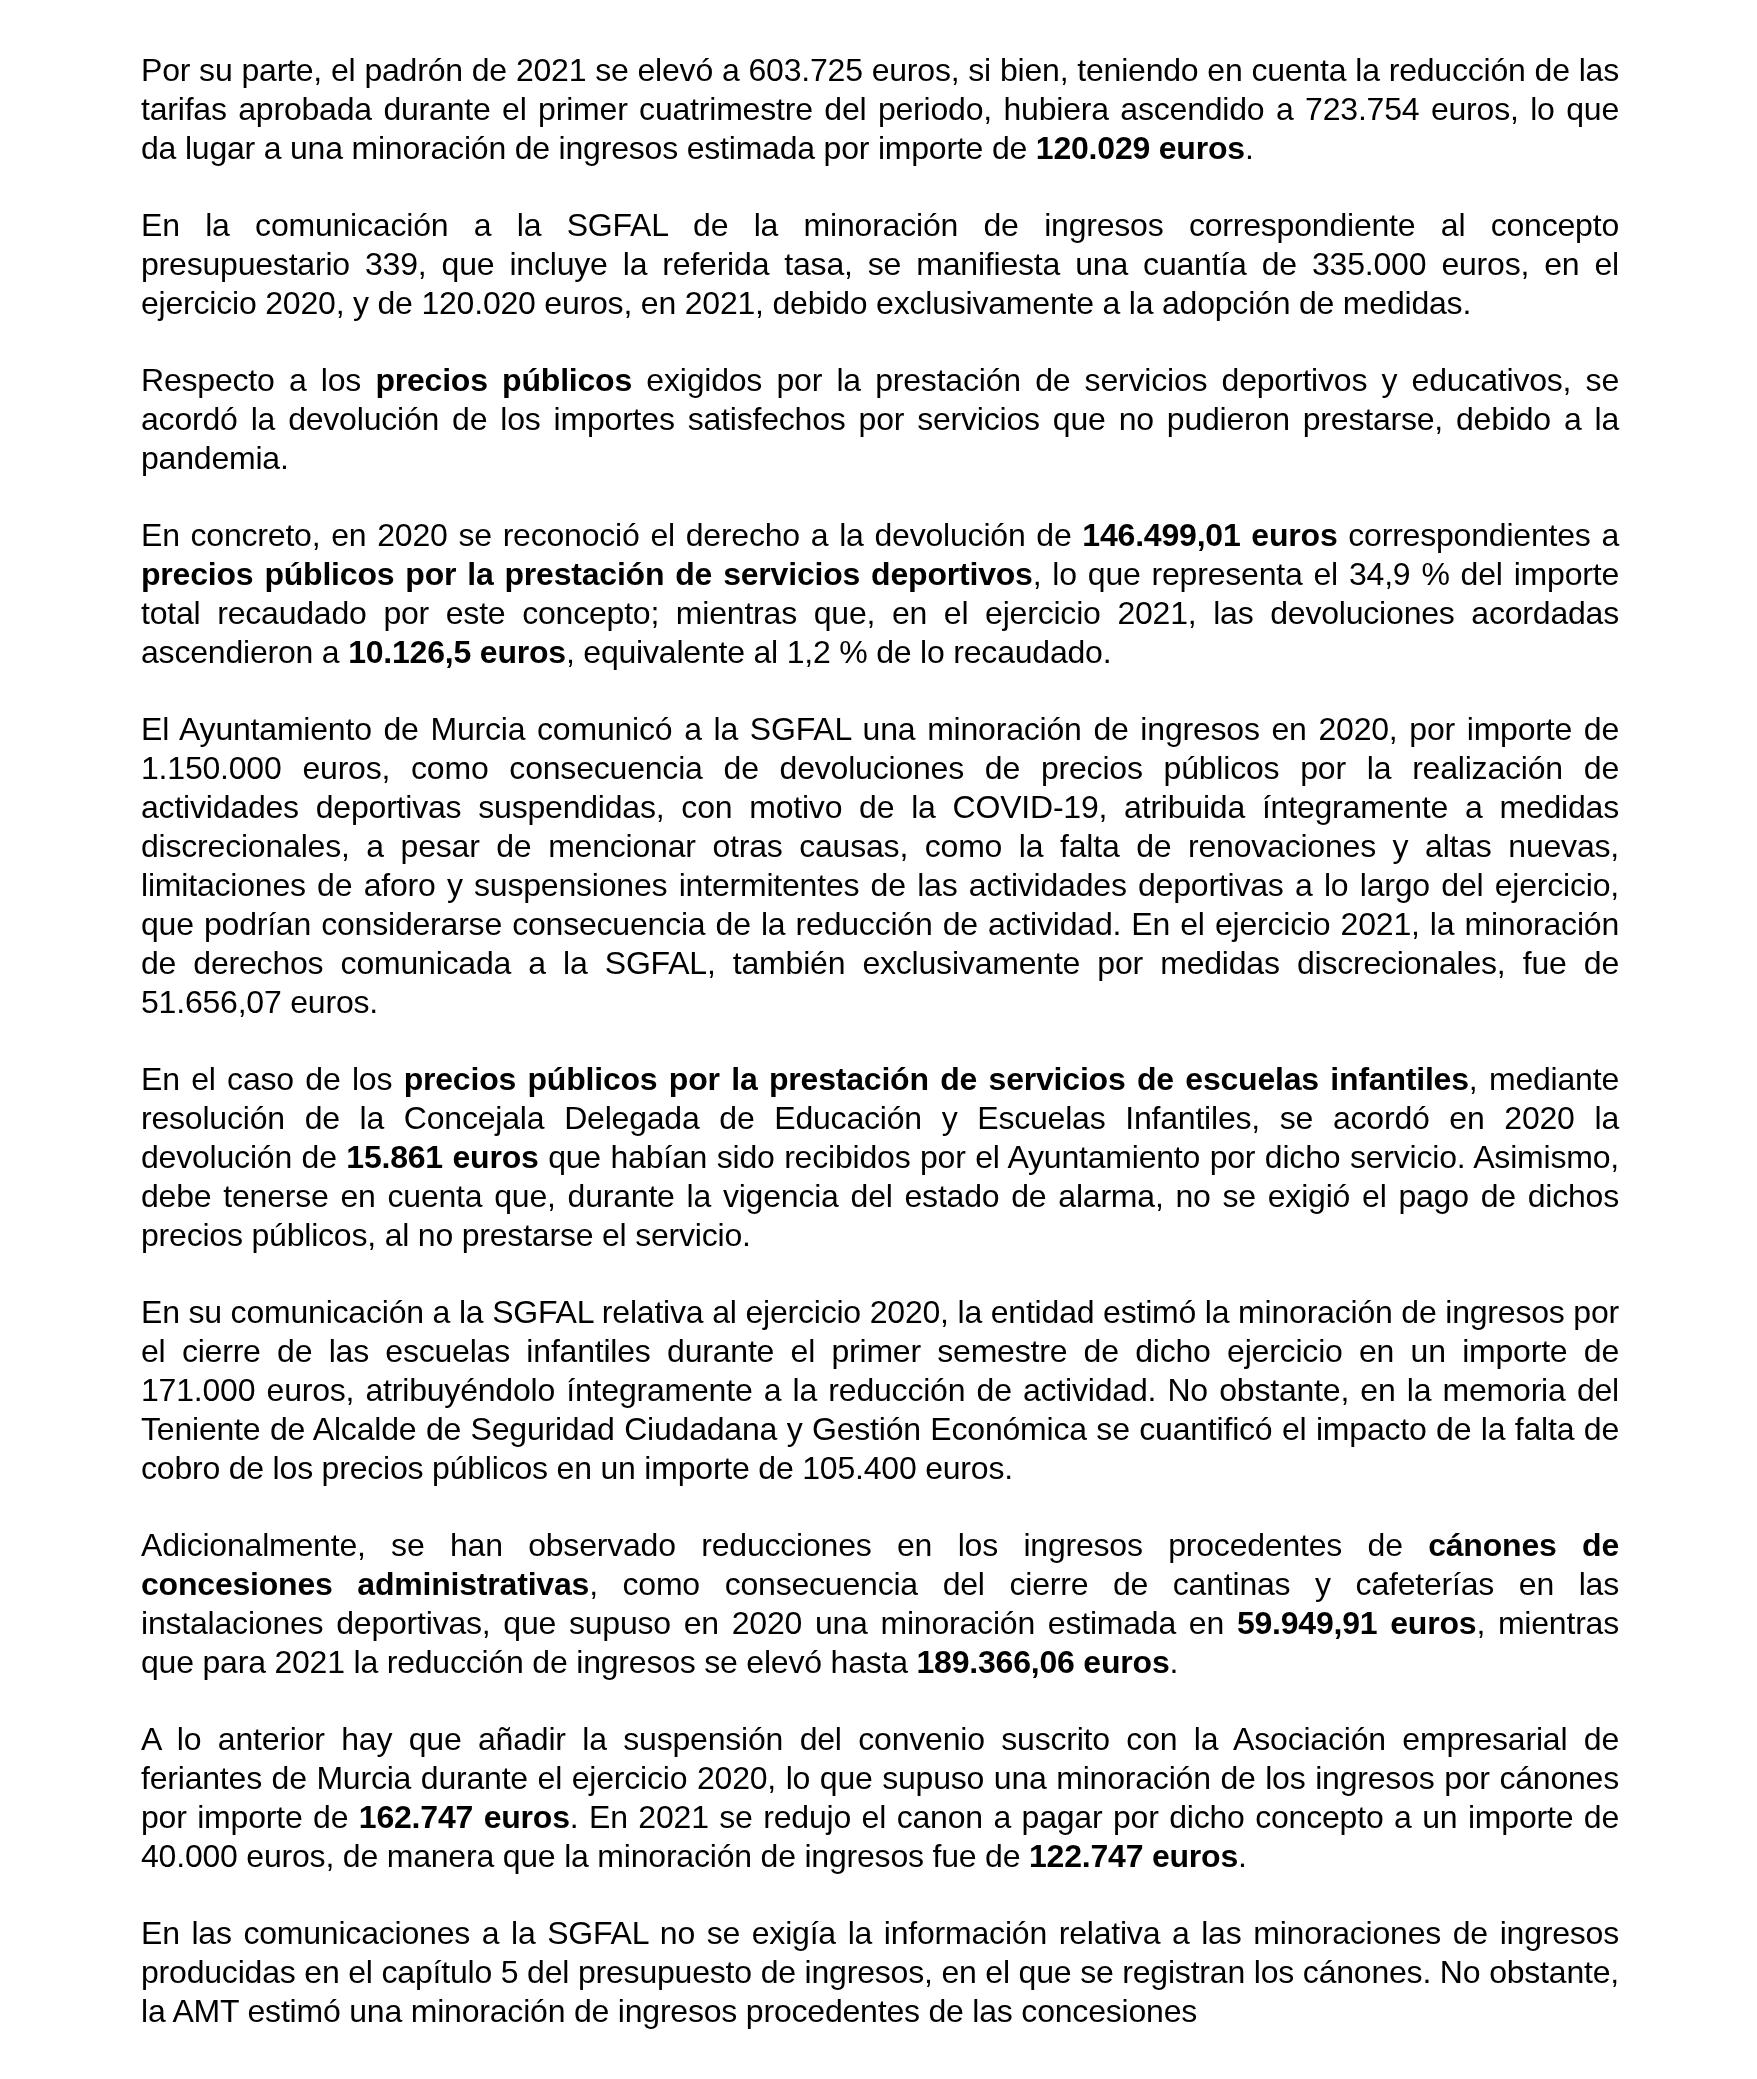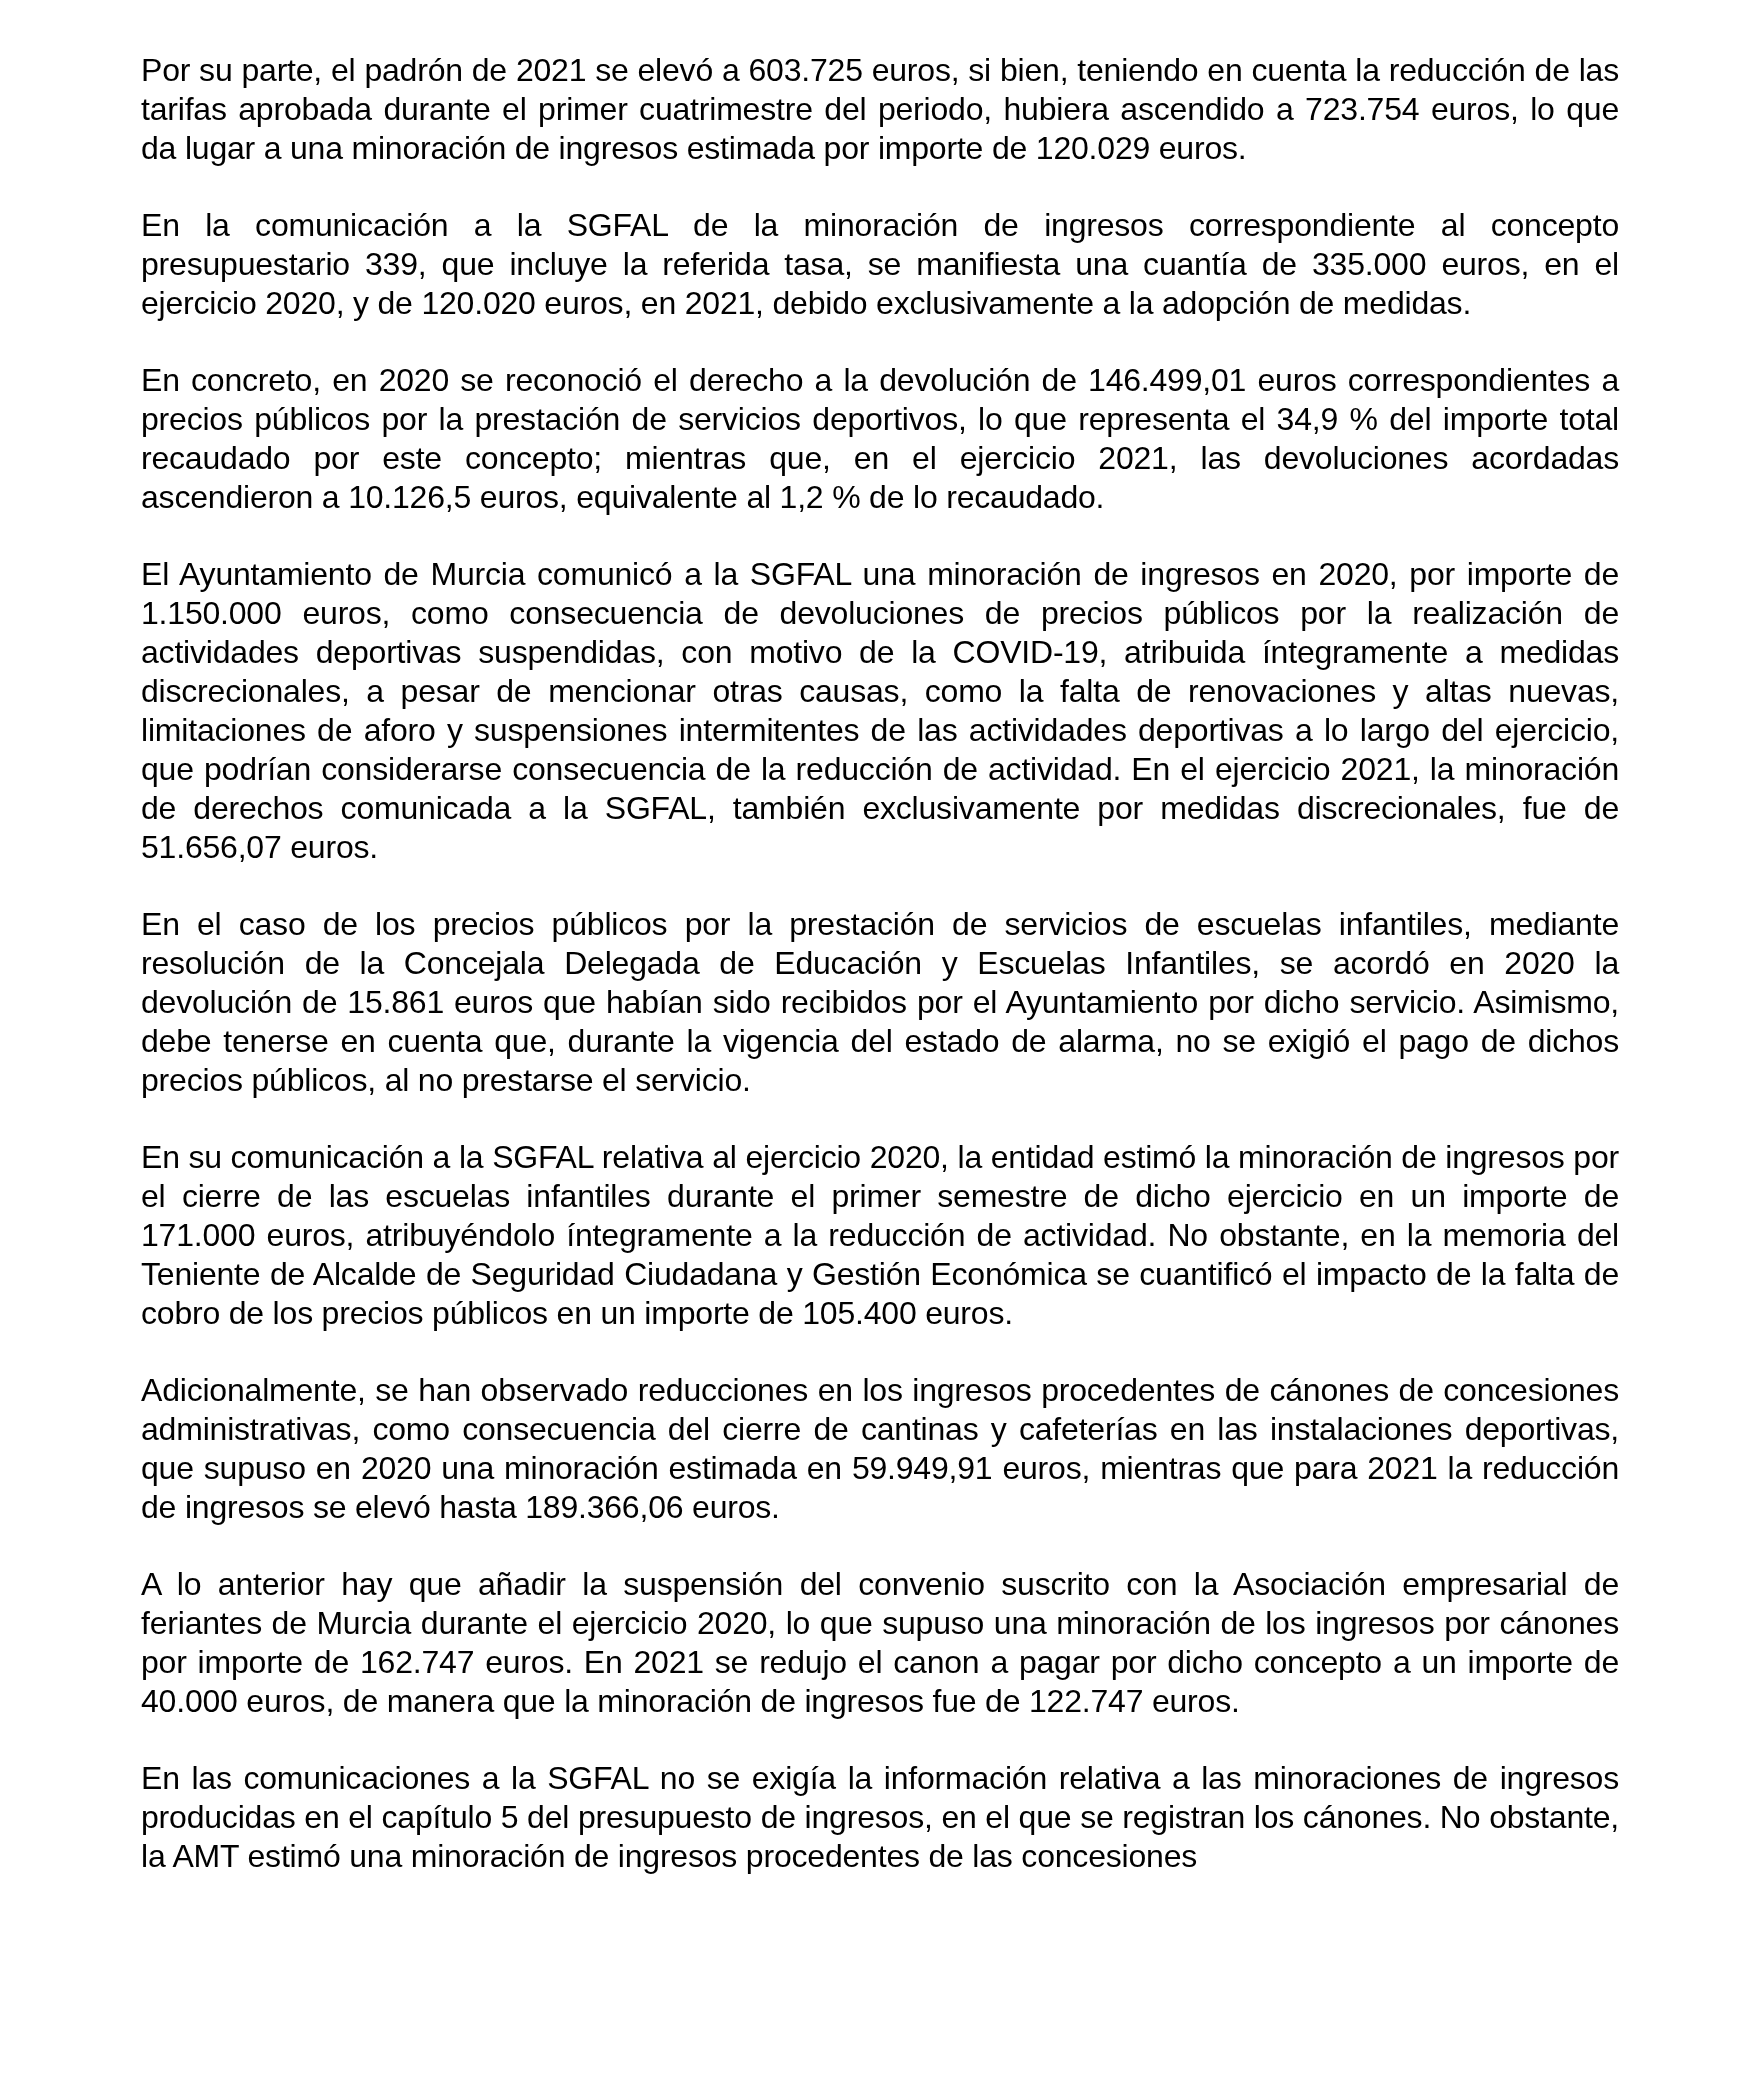--- a/index.html
+++ b/index.html
@@ -27,36 +27,39 @@
     .para {
       margin: 0 0 38px 0;
       text-align: justify;
       text-align-last: left;
       hyphens: none;
     }
     .para:last-child {
       margin-bottom: 11px;
     }
     .seg.bold {
-      font-weight: normal;
+      font-weight: bold;
     }
   </style>
 </head>
 <body>
 
 <div class="page">
 
   <p class="para">
     <span class="seg">Por su parte, el padrón de 2021 se elevó a 603.725 euros, si bien, teniendo en cuenta la reducción de las tarifas aprobada durante el primer cuatrimestre del periodo, hubiera ascendido a 723.754 euros, lo que da lugar a una minoración de ingresos estimada por importe de </span><span class="seg bold">120.029 euros</span><span class="seg">.</span>
   </p>
 
   <p class="para">
     <span class="seg">En la comunicación a la SGFAL de la minoración de ingresos correspondiente al concepto presupuestario 339, que incluye la referida tasa, se manifiesta una cuantía de 335.000 euros, en el ejercicio 2020, y de 120.020 euros, en 2021, debido exclusivamente a la adopción de medidas.</span>
   </p>
 
+  <p class="para">
+    <span class="seg">Respecto a los </span><span class="seg bold">precios públicos</span><span class="seg"> exigidos por la prestación de servicios deportivos y educativos, se acordó la devolución de los importes satisfechos por servicios que no pudieron prestarse, debido a la pandemia.</span>
+  </p>
 
   <p class="para">
     <span class="seg">En concreto, en 2020 se reconoció el derecho a la devolución de </span><span class="seg bold">146.499,01 euros</span><span class="seg"> correspondientes a </span><span class="seg bold">precios públicos por la prestación de servicios deportivos</span><span class="seg">, lo que representa el 34,9 % del importe total recaudado por este concepto; mientras que, en el ejercicio 2021, las devoluciones acordadas ascendieron a </span><span class="seg bold">10.126,5 euros</span><span class="seg">, equivalente al 1,2 % de lo recaudado.</span>
   </p>
 
   <p class="para">
     <span class="seg">El Ayuntamiento de Murcia comunicó a la SGFAL una minoración de ingresos en 2020, por importe de 1.150.000 euros, como consecuencia de devoluciones de precios públicos por la realización de actividades deportivas suspendidas, con motivo de la COVID-19, atribuida íntegramente a medidas discrecionales, a pesar de mencionar otras causas, como la falta de renovaciones y altas nuevas, limitaciones de aforo y suspensiones intermitentes de las actividades deportivas a lo largo del ejercicio, que podrían considerarse consecuencia de la reducción de actividad. En el ejercicio 2021, la minoración de derechos comunicada a la SGFAL, también exclusivamente por medidas discrecionales, fue de 51.656,07 euros.</span>
   </p>
 
   <p class="para">

